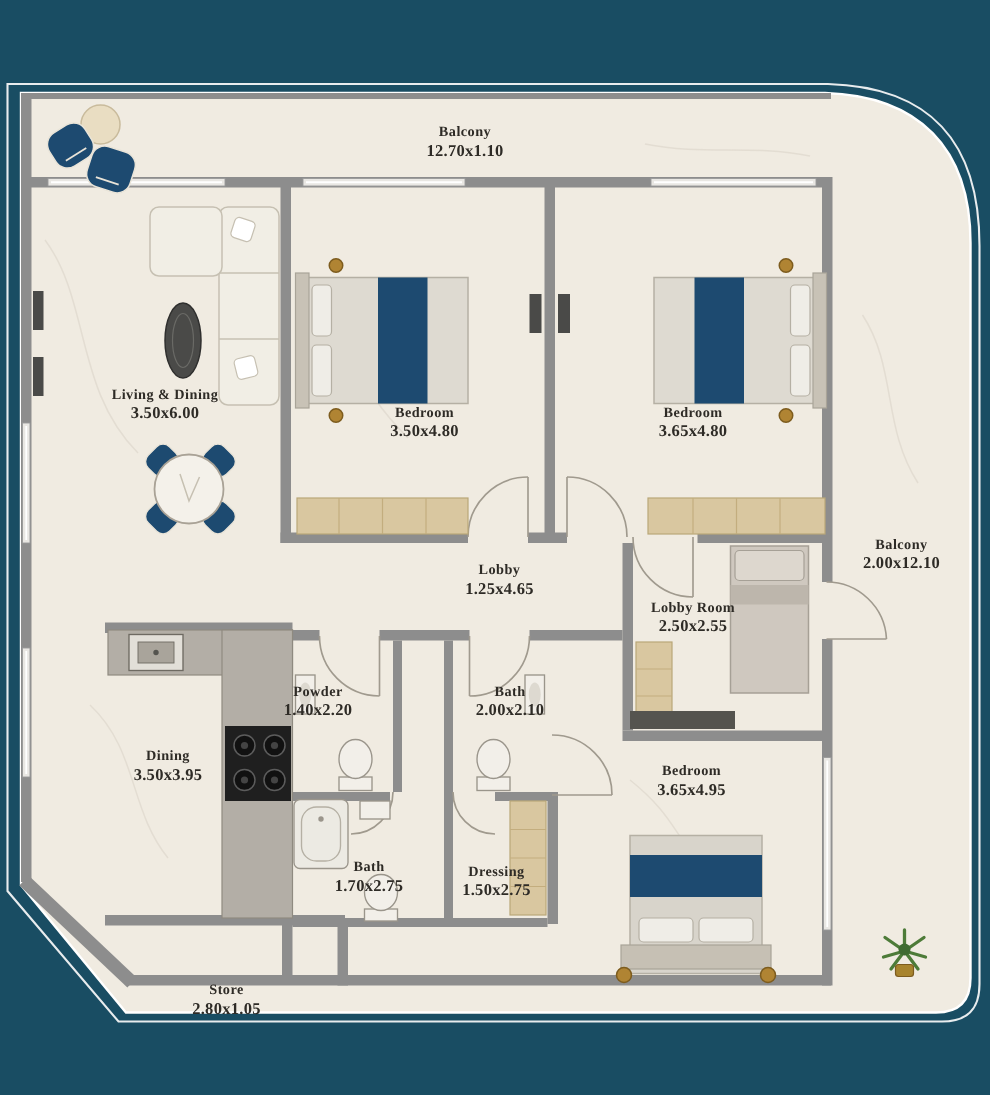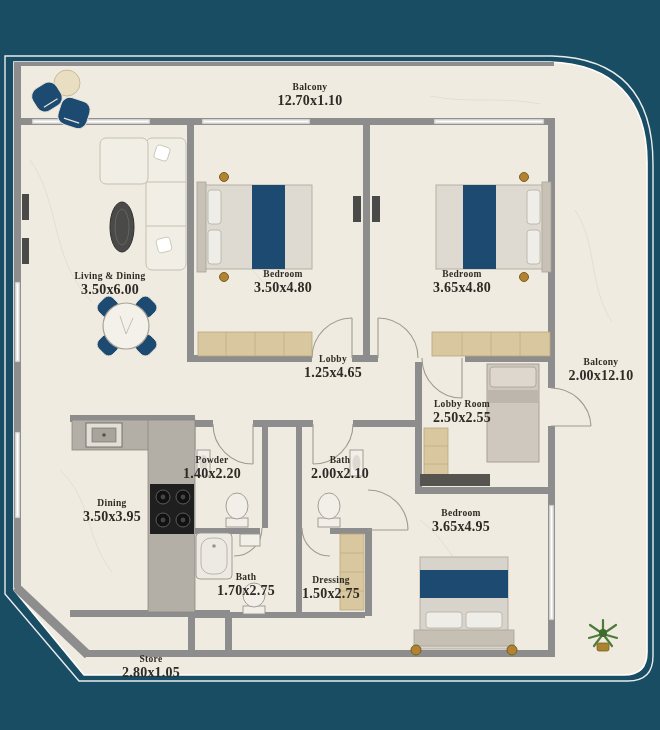--- a/index.html
+++ b/index.html
@@ -2,21 +2,21 @@
 <html><head>
 <meta charset="utf-8">
 <style>
   html,body{margin:0;padding:0;background:#194d63;}
   .stage{position:relative;width:660px;height:730px;background:#194d63;overflow:hidden;
          font-family:"Liberation Serif", serif;padding-left:12px;}
   .stage svg{position:absolute;left:0;top:0;}
   .room-label{position:absolute;transform:translate(-50%,-50%);text-align:center;
 rgb    color:#33302a;font-weight:bold;white-space:nowrap;line-height:1.18;z-index:5;}
   .room-label .rname{display:block;font-size:9.5px;letter-spacing:.3px;color:#2e2b26;}
-  .room-label .rdims{display:block;font-size:14px;letter-spacing:.2px;color:#2e2b26;text-align:center;}
+  .room-label .rdims{display:block;font-size:11px;letter-spacing:.2px;color:#2e2b26;text-align:center;}
 </style>
 </head>
 <body>
 
 <div class="stage">
 
 <svg width="660" height="730" viewBox="0 0 660 730">
 
   <rect x="0" y="0" width="660" height="730" fill="#194d63"></rect>
 
@@ -258,37 +258,37 @@
     </g>
     <circle cx="603" cy="633" r="4" fill="#3f6b31"></circle>
     <rect x="597" y="643" width="12" height="8" rx="2" fill="#a8842e" stroke="#7d5c1e" stroke-width="0.8"></rect>
   </g>
 </svg>
 
 <div class="room-label" style="left:310px;top:96px">
   <span class="rname">Balcony</span>
   <span class="rdims">12.70x1.10</span>
 </div>
-<div class="room-label" style="left:110px;top:285px">
+<div class="room-label" style="left:110px;top:271px">
   <span class="rname">Living &amp; Dining</span>
   <span class="rdims">3.50x6.00</span>
 </div>
 <div class="room-label" style="left:283px;top:283px">
   <span class="rname">Bedroom</span>
   <span class="rdims">3.50x4.80</span>
 </div>
 <div class="room-label" style="left:462px;top:283px">
   <span class="rname">Bedroom</span>
   <span class="rdims">3.65x4.80</span>
 </div>
 <div class="room-label" style="left:601px;top:371px">
   <span class="rname">Balcony</span>
   <span class="rdims">2.00x12.10</span>
 </div>
-<div class="room-label" style="left:333px;top:368px">
+<div class="room-label" style="left:333px;top:388px">
   <span class="rname">Lobby</span>
   <span class="rdims">1.25x4.65</span>
 </div>
 <div class="room-label" style="left:462px;top:413px">
   <span class="rname">Lobby Room</span>
   <span class="rdims">2.50x2.55</span>
 </div>
 <div class="room-label" style="left:212px;top:469px">
   <span class="rname">Powder</span>
   <span class="rdims">1.40x2.20</span>

